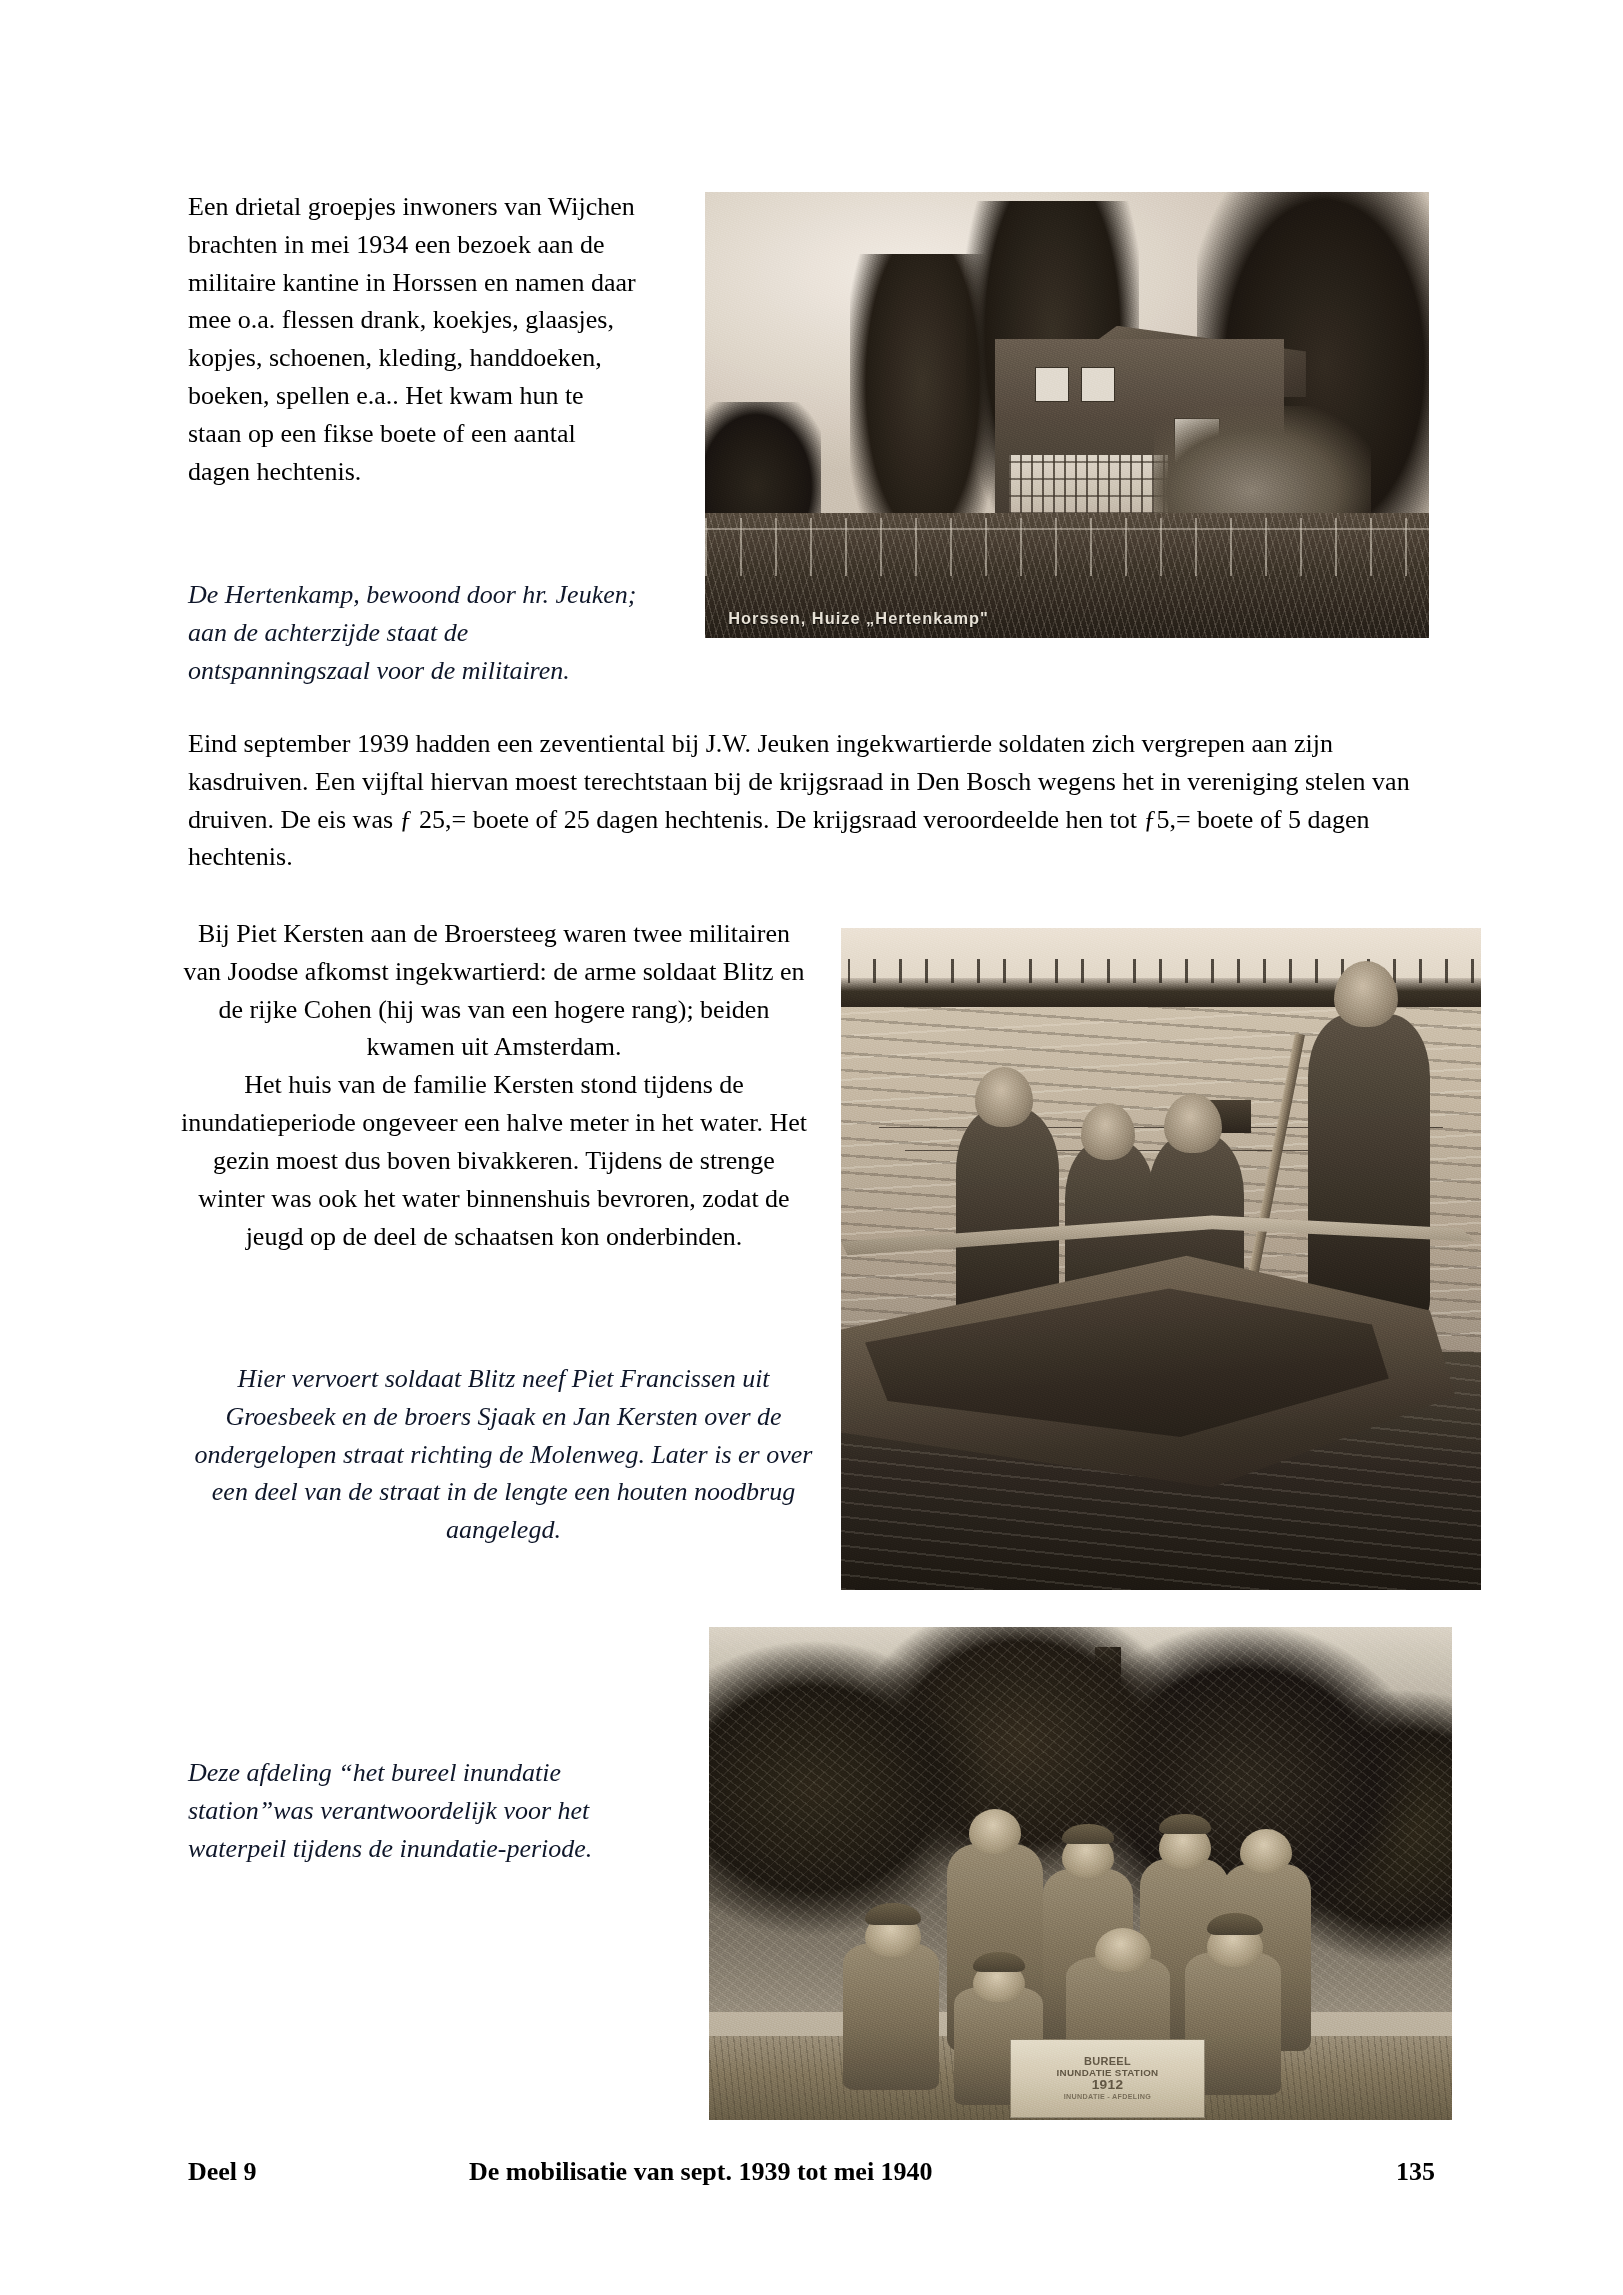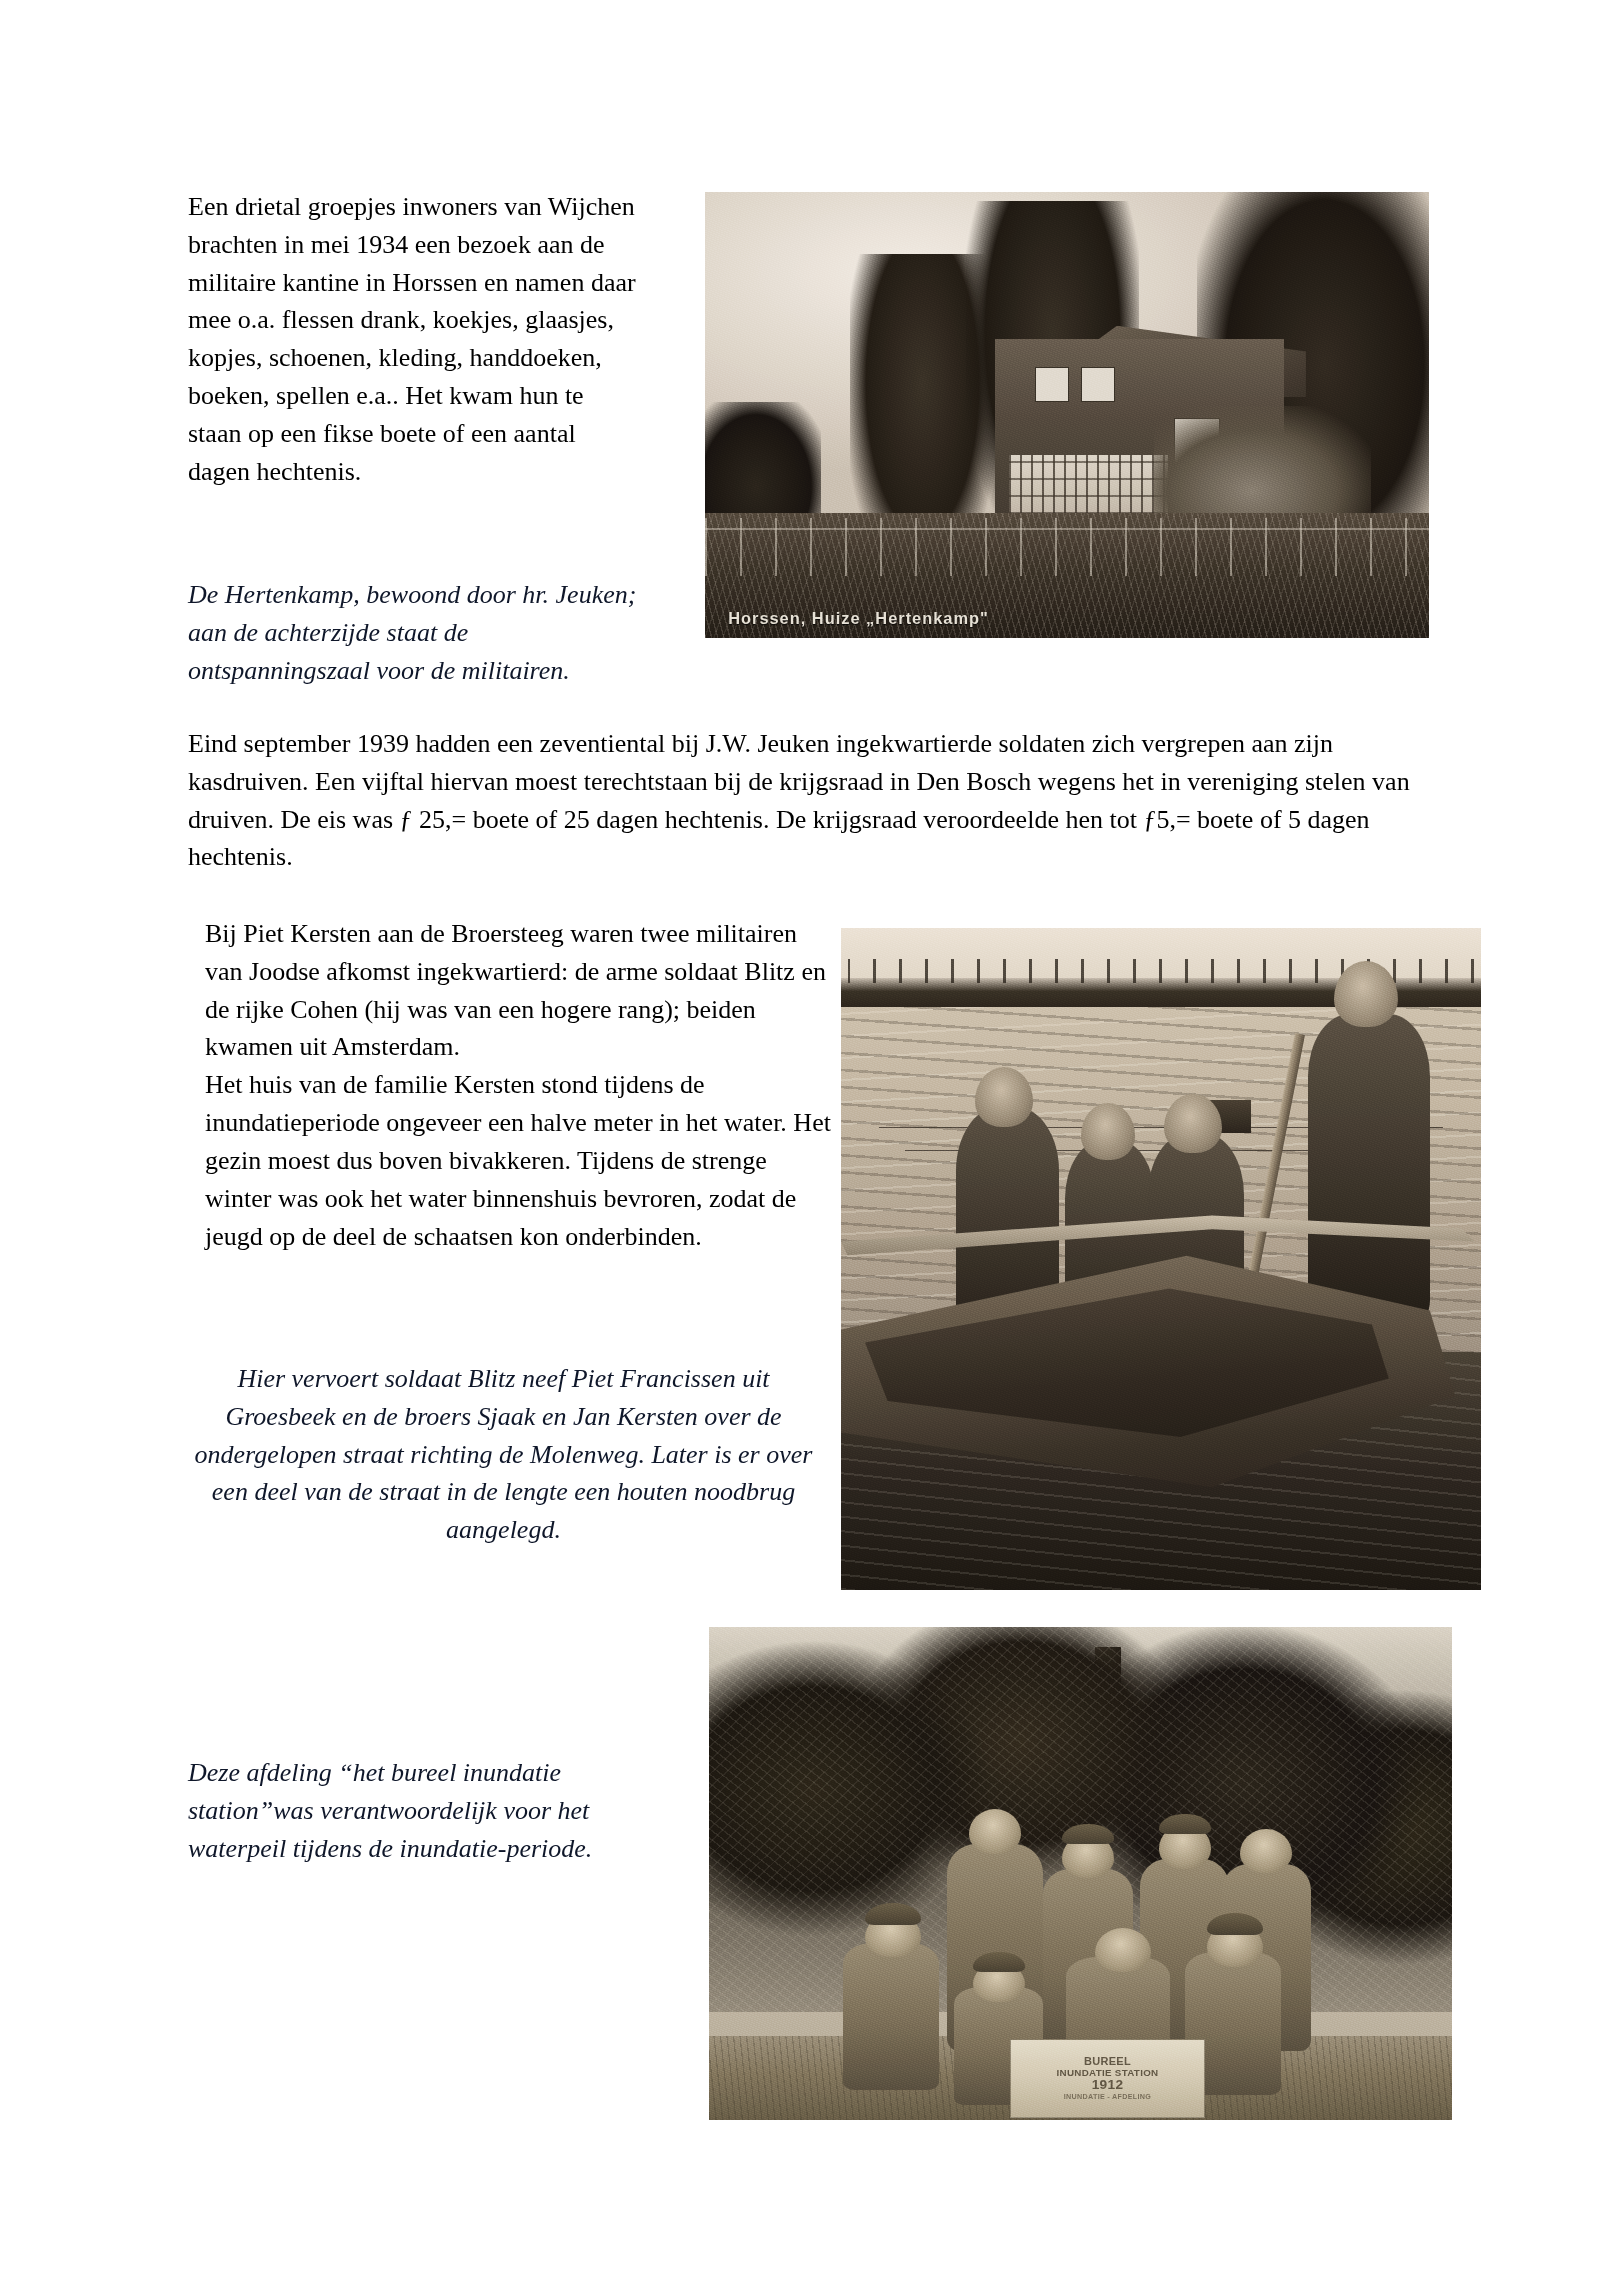--- a/index.html
+++ b/index.html
@@ -36,21 +36,21 @@
     font-style: italic;
     color: #0f172a;
   }
 
   
   .blk { position: absolute; }
 
   #intro-paragraph  { left: 188px; top: 188px;  width: 452px; }
   #hertenkamp-caption { left: 188px; top: 576px; width: 458px; }
   #grapes-paragraph { left: 188px; top: 725px; width: 1250px; }
-  #kersten-paragraph{ left: 205px; top: 915px; width: 628px; }
+  #kersten-paragraph{ left: 180px; top: 915px; width: 628px; text-align: center; }
   #blitz-caption    { left: 188px; top: 1360px; width: 631px; text-align: center; }
   #bureel-caption   { left: 188px; top: 1754px; width: 471px; }
 
   
   .photo {
     position: absolute;
     overflow: hidden;
     background: #cfc6bb;
   }
   .photo .inner { position: absolute; left:0; top:0; width:100%; height:100%; }
@@ -400,15 +400,20 @@
 
   <div class="blk body-text" id="grapes-paragraph">Eind september 1939 hadden een zeventiental bij J.W. Jeuken ingekwartierde soldaten zich vergrepen aan zijn kasdruiven. Een vijftal hiervan moest terechtstaan bij de krijgsraad in Den Bosch wegens het in vereniging stelen van druiven. De eis was ƒ 25,= boete of 25 dagen hechtenis. De krijgsraad veroordeelde hen tot ƒ5,= boete of 5 dagen hechtenis.</div>
 
   <div class="blk body-text" id="kersten-paragraph" style="white-space: pre-line;">Bij Piet Kersten aan de Broersteeg waren twee militairen van Joodse afkomst ingekwartierd: de arme soldaat Blitz en de rijke Cohen (hij was van een hogere rang); beiden kwamen uit Amsterdam.
 Het huis van de familie Kersten stond tijdens de inundatieperiode ongeveer een halve meter in het water. Het gezin moest dus boven bivakkeren. Tijdens de strenge winter was ook het water binnenshuis bevroren, zodat de jeugd op de deel de schaatsen kon onderbinden.</div>
 
   <div class="blk caption-text" id="blitz-caption">Hier vervoert soldaat Blitz neef Piet Francissen uit Groesbeek en de broers Sjaak en Jan Kersten over de ondergelopen straat richting de Molenweg. Later is er over een deel van de straat in de lengte een houten noodbrug aangelegd.</div>
 
   <div class="blk caption-text" id="bureel-caption">Deze afdeling “het bureel inundatie station”was verantwoordelijk voor het waterpeil tijdens de inundatie-periode.</div>
 
+  <div id="page-footer">
+    <span class="f-left">Deel 9</span>
+    <span class="f-center">De mobilisatie van sept. 1939 tot mei 1940</span>
+    <span class="f-right">135</span>
+  </div>
 
 </div>
 
 
 </body></html>

